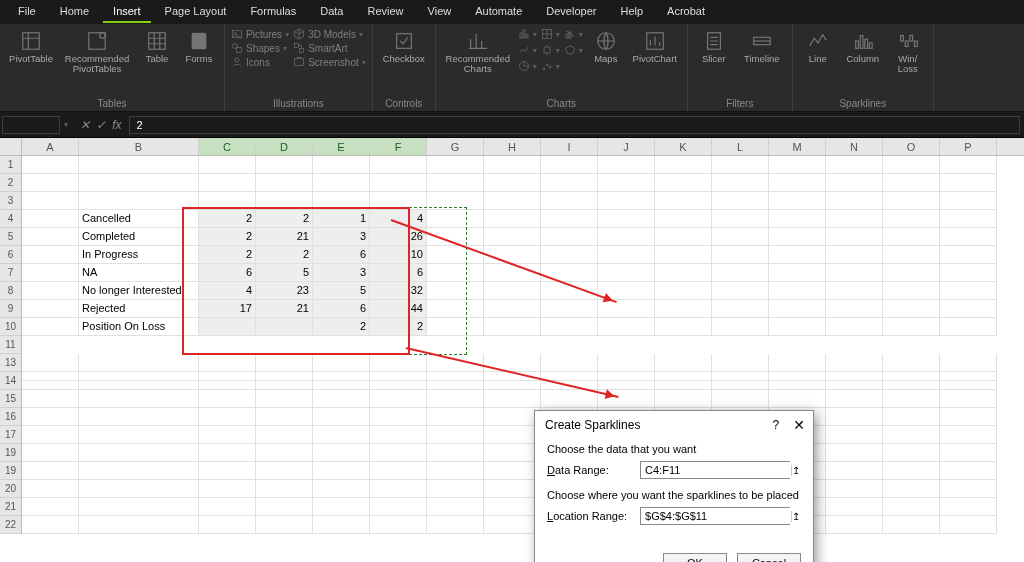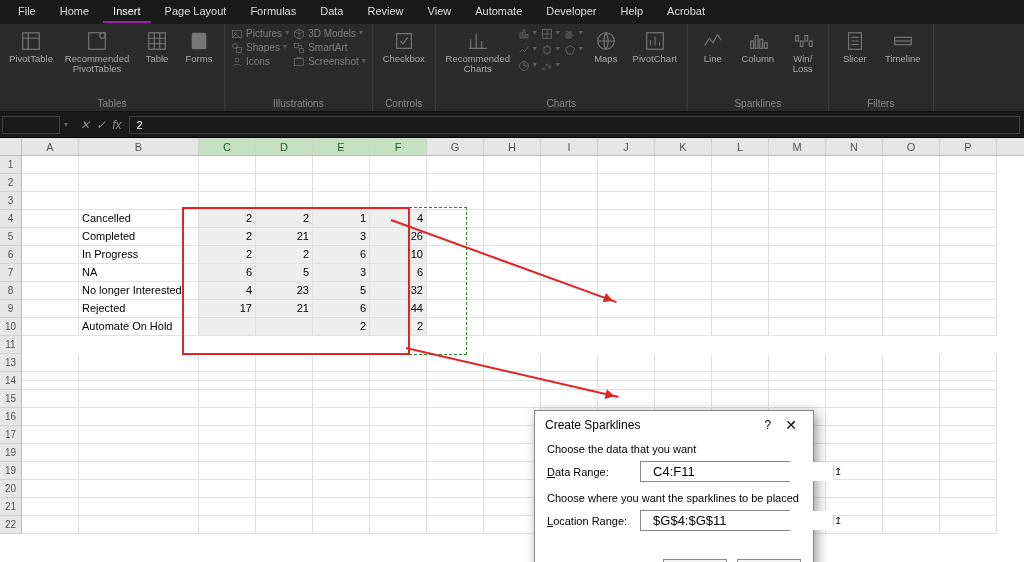--- a/index.html
+++ b/index.html
@@ -1,31 +1,31 @@
 <!DOCTYPE html>
 <html><head>
 <meta charset="utf-8">
 <style>
   * { box-sizing: border-box; margin: 0; padding: 0; }
   body { font-family: 'Segoe UI', Tahoma, sans-serif; font-size: 11px; background: #1a1a1a; width: 1024px; height: 562px; overflow: hidden; position: relative; }
 
   
   .tabs { background: #1a1a1a; color: #fff; display: flex; align-items: center; height: 24px; padding-left: 8px; gap: 4px; }
   .tab { padding: 4px 10px; font-size: 11px; color: #ddd; cursor: pointer; border-bottom: 2px solid transparent; }
-  .tab.active { color: #fff; border-bottom: 2px solid #a21caf; }
+  .tab.active { color: #fff; border-bottom: 2px solid #84cc16; }
 
   
   .ribbon { background: #2b2b2b; height: 88px; display: flex; color: #a9a9a9; border-bottom: 1px solid #111; }
   .group { display: flex; flex-direction: column; border-right: 1px solid #3d3d3d; padding: 4px 6px 2px 6px; justify-content: space-between; }
   .group-items { display: flex; gap: 4px; align-items: flex-start; flex: 1; }
   .group-label { text-align: center; font-size: 10px; color: #888; padding-top: 2px; }
   .btn-big { display: flex; flex-direction: column; align-items: center; justify-content: flex-start; width: 50px; gap: 2px; padding: 2px 0; cursor: pointer; font-size: 9.5px; text-align: center; line-height: 1.1; }
   .btn-big .ico { width: 22px; height: 22px; opacity: .65; }
   .sm-stack { display: flex; flex-direction: column; gap: 2px; font-size: 10px; }
-  .sm-item { display: flex; align-items: flex-start; gap: 3px; opacity: .65; white-space: nowrap; }
+  .sm-item { display: flex; align-items: center; gap: 3px; opacity: .65; white-space: nowrap; }
   .sm-item .ico { width: 12px; height: 12px; }
   .chev { font-size: 8px; opacity: .6; }
 
   
   .ico { display: inline-block; }
   .ico svg { width: 100%; height: 100%; fill: none; stroke: #9d9d9d; stroke-width: 1.3; }
   .ico.solid svg { fill: #9d9d9d; stroke: none; }
 
   
   .fbar { background: #1a1a1a; height: 26px; display: flex; align-items: center; color: #ddd; border-bottom: 1px solid #000; }
@@ -53,29 +53,29 @@
   .row.gt .cell { font-weight: bold; background: #be185d; margin-top: 44px; }
   .cell.grayfill { background: #eee; }
 
   .red-box { position: absolute; border: 2px solid #e02424; pointer-events: none; }
   .green-dash { position: absolute; border: 1.5px dashed #2e7d32; pointer-events: none; }
   .arrow-line { position: absolute; height: 2px; background: #e02424; transform-origin: left center; pointer-events: none; }
   .arrow-line::after { content: ''; position: absolute; right: -1px; top: -4px; border: 5px solid transparent; border-left: 9px solid #e02424; }
 
   
   .dialog { position: absolute; left: 534px; top: 272px; width: 280px; background: #fff; border: 1px solid #888; box-shadow: 3px 3px 12px rgba(0,0,0,.4); font-size: 11px; color: #000; }
-  .dlg-title { display: flex; align-items: center; justify-content: space-between; padding: 6px 16px 4px 10px; font-size: 12px; }
+  .dlg-title { display: flex; align-items: center; justify-content: space-between; padding: 6px 8px 4px 10px; font-size: 12px; }
   .dlg-title .right { display:flex; gap:14px; align-items:center; }
   .dlg-x { font-size: 14px; cursor: pointer; }
   .dlg-body { padding: 6px 12px 10px 12px; }
   .dlg-row { margin: 6px 0 10px 0; }
   .dlg-label { display: inline-block; width: 90px; }
   .dlg-label .ul { text-decoration: underline; }
   .dlg-input-wrap { display: inline-flex; align-items: center; width: 150px; border: 1px solid #888; }
-  .dlg-input-wrap input { border: none; outline: none; flex: 1; font-size: 13px; padding: 2px 4px; margin-left: 8px; }
+  .dlg-input-wrap input { border: none; outline: none; flex: 1; font-size: 11px; padding: 2px 4px; }
   .dlg-input-wrap .picker { width: 18px; text-align: center; border-left: 1px solid #ccc; cursor: pointer; font-size: 10px; }
   .dlg-btns { display: flex; justify-content: flex-end; gap: 10px; padding: 8px 12px 12px 0; }
   .dlg-btn { min-width: 64px; padding: 3px 10px; border: 1px solid #888; background: #f4f4f4; cursor: pointer; text-align: center; font-size: 11px; }
 </style>
 </head>
 <body>
 
 <div class="tabs">
   <div class="tab">File</div>
   <div class="tab">Home</div>
@@ -280,20 +280,40 @@
               <path d="M7 17v-6M12 17V7M17 17v-4"></path>
             </svg></span>
         <span>PivotChart</span>
       </div>
     </div>
     <div class="group-label">Charts</div>
   </div>
 
   <div class="group">
     <div class="group-items">
+      <div class="btn-big" style="width:40px">
+        <span class="ico"><svg viewBox="0 0 24 24">
+              <rect x="5" y="3" width="14" height="18"></rect>
+              <path d="M8 8h8M8 12h8M8 16h8"></path>
+            </svg></span>
+        <span>Slicer</span>
+      </div>
+      <div class="btn-big" style="width:48px">
+        <span class="ico"><svg viewBox="0 0 24 24">
+              <rect x="3" y="8" width="18" height="8"></rect>
+              <path d="M3 12h18"></path>
+            </svg></span>
+        <span>Timeline</span>
+      </div>
+    </div>
+    <div class="group-label">Filters</div>
+  </div>
+
+  <div class="group">
+    <div class="group-items">
       <div class="btn-big" style="width:38px">
         <span class="ico"><svg viewBox="0 0 24 24">
               <path d="M3 17l5-8 4 5 5-9 4 6"></path>
             </svg></span>
         <span>Line</span>
       </div>
       <div class="btn-big" style="width:44px">
         <span class="ico"><svg viewBox="0 0 24 24">
               <rect x="4" y="12" width="3" height="8"></rect>
               <rect x="9" y="6" width="3" height="14"></rect>
@@ -306,40 +326,20 @@
         <span class="ico"><svg viewBox="0 0 24 24">
               <rect x="4" y="6" width="3" height="6"></rect>
               <rect x="9" y="12" width="3" height="6"></rect>
               <rect x="14" y="6" width="3" height="6"></rect>
               <rect x="19" y="12" width="3" height="6"></rect>
             </svg></span>
         <span>Win/ Loss</span>
       </div>
     </div>
     <div class="group-label">Sparklines</div>
-  </div>
-
-  <div class="group">
-    <div class="group-items">
-      <div class="btn-big" style="width:40px">
-        <span class="ico"><svg viewBox="0 0 24 24">
-              <rect x="5" y="3" width="14" height="18"></rect>
-              <path d="M8 8h8M8 12h8M8 16h8"></path>
-            </svg></span>
-        <span>Slicer</span>
-      </div>
-      <div class="btn-big" style="width:48px">
-        <span class="ico"><svg viewBox="0 0 24 24">
-              <rect x="3" y="8" width="18" height="8"></rect>
-              <path d="M3 12h18"></path>
-            </svg></span>
-        <span>Timeline</span>
-      </div>
-    </div>
-    <div class="group-label">Filters</div>
   </div>
 </div>
 
 <div class="fbar">
   <div class="namebox"><input value="" style=""></div>
   <span class="chev" style="padding:0 4px;color:#888">▾</span>
   <div class="fx-ctrls">
     <span>✕</span>
     <span>✓</span>
     <span class="fx-label">fx</span>
@@ -536,21 +536,21 @@
         <div class="cell"></div>
         <div class="cell"></div>
         <div class="cell"></div>
         <div class="cell"></div>
         <div class="cell"></div>
         <div class="cell"></div>
       </div>
       <div class="row">
         <div class="rhead">10</div>
         <div class="cell"></div>
-        <div class="cell wB">Automate On Hold</div>
+        <div class="cell wB">Position On Loss</div>
         <div class="cell right grayfill"></div>
         <div class="cell right grayfill"></div>
         <div class="cell right grayfill">2</div>
         <div class="cell right grayfill">2</div>
         <div class="cell"></div>
         <div class="cell"></div>
         <div class="cell"></div>
         <div class="cell"></div>
         <div class="cell"></div>
         <div class="cell"></div>

